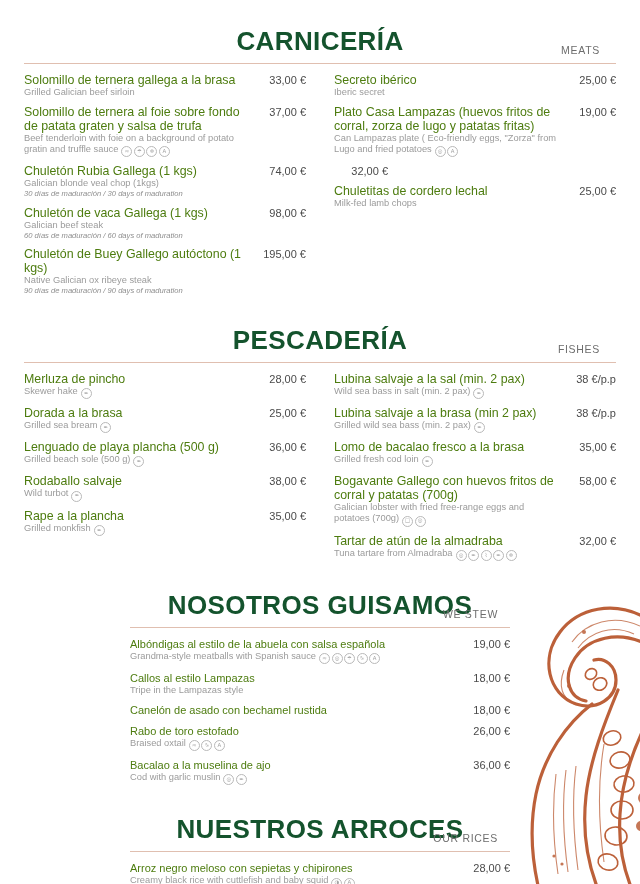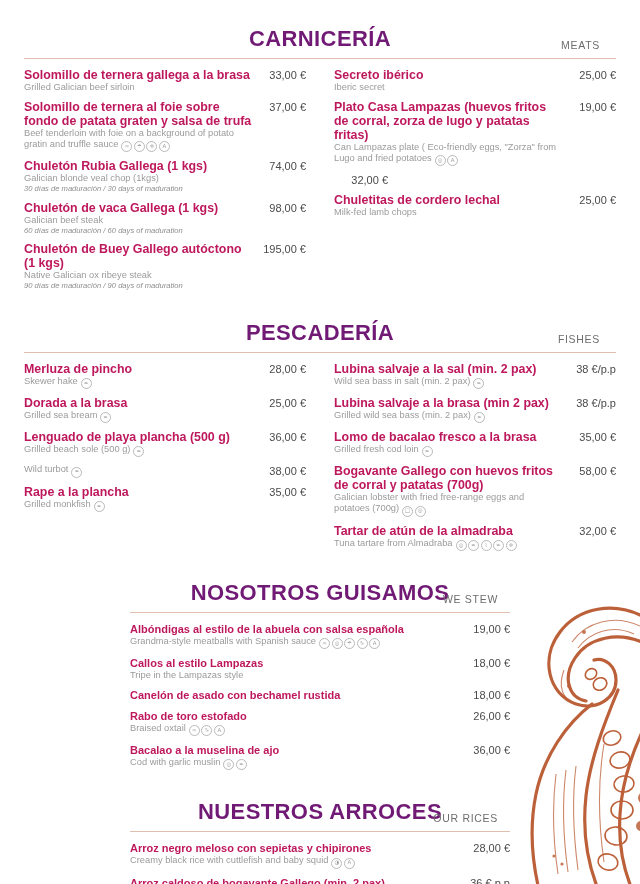--- a/index.html
+++ b/index.html
@@ -39,24 +39,24 @@
   .section {
     position: relative;
   }
   .sec-head {
     display: flex;
     align-items: baseline;
     justify-content: center;
     position: relative;
   }
   .sec-title {
-    font-size: 22px;
+    font-size: 26px;
     font-weight: bold;
     letter-spacing: 0.4px;
-    color: #701a75;
+    color: #14532d;
     text-align: center;
   }
   .sec-sub {
     position: absolute;
     right: 16px;
     bottom: 1px;
     font-size: 10.5px;
     letter-spacing: 0.7px;
     color: #6d6d6d;
     font-weight: normal;
@@ -83,22 +83,22 @@
   
   .dish {
     display: flex;
     align-items: flex-start;
     margin-bottom: 7px;
   }
   .dish-main { flex: 1 1 auto; min-width: 0; }
   .dish-name {
     font-size: 12.4px;
     line-height: 14px;
-    color: #be185d;
-    font-weight: bold;
+    color: #4d7c0f;
+    font-weight: normal;
   }
   .dish-desc {
     font-size: 9.3px;
     line-height: 11px;
     color: #9b9b9b;
     margin-top: 0px;
   }
   .dish-note {
     font-size: 7.6px;
     line-height: 9.5px;
@@ -313,20 +313,21 @@
       <div class="dish-name">Lenguado de playa plancha (500 g)</div>
       <div class="dish-desc"><span>Grilled beach sole (500 g)</span><span class="aller-inline">
                   <span class="abadge">✒</span>
                 </span></div>
 
     </div>
     <div class="dish-price">36,00 €</div>
   </div>
   <div class="dish">
     <div class="dish-main">
+      <div class="dish-name">Rodaballo salvaje</div>
       <div class="dish-desc"><span>Wild turbot</span><span class="aller-inline">
                   <span class="abadge">✒</span>
                 </span></div>
 
     </div>
     <div class="dish-price">38,00 €</div>
   </div>
   <div class="dish">
     <div class="dish-main">
       <div class="dish-name">Rape a la plancha</div>

